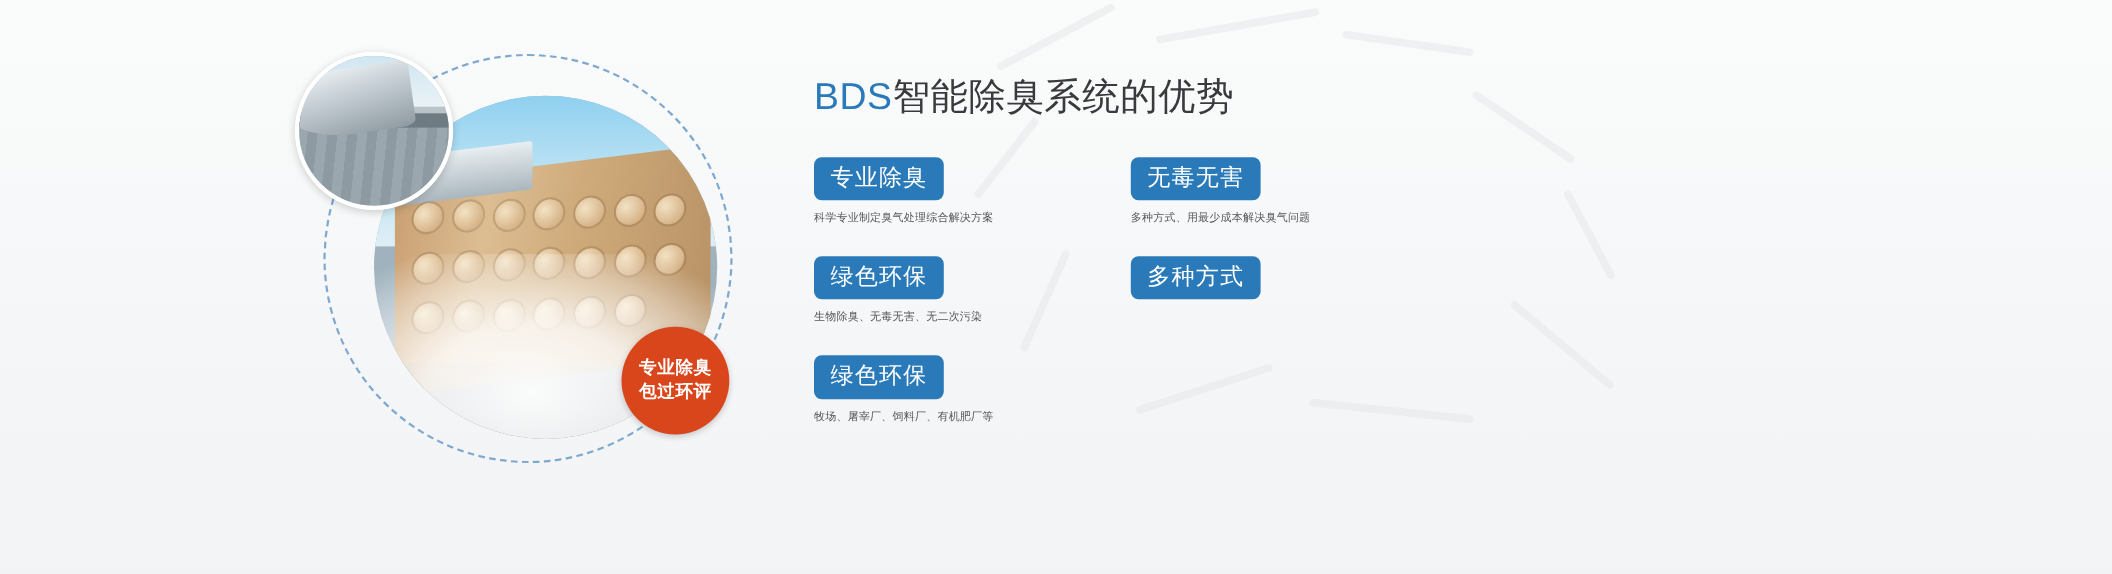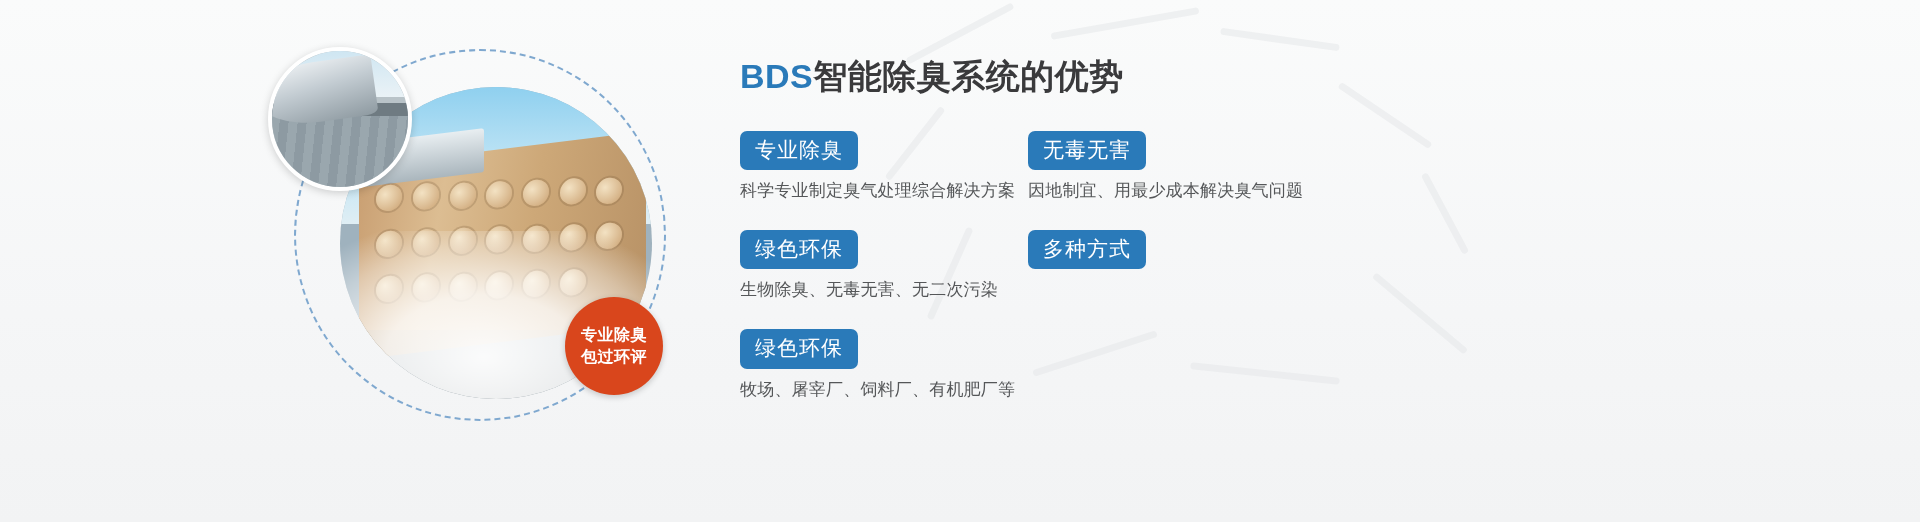--- a/index.html
+++ b/index.html
@@ -48,29 +48,29 @@
   .in-roof{position:absolute;left:0;right:0;bottom:52%;height:10%;background:#6f7b82;}
   .seal{
     position:absolute;left:277px;top:262px;width:98px;height:98px;border-radius:50%;
     background:#d9461c;color:#fff;display:flex;flex-direction:column;align-items:center;justify-content:center;
     font-weight:bold;font-size:16px;line-height:1.35;letter-spacing:.5px;
     box-shadow:0 2px 6px rgba(0,0,0,.2);
   }
 
   
   .content{position:absolute;left:740px;top:56px;width:700px;}
-  .headline{font-size:34px;font-weight:bold;color:#3a3a3c;letter-spacing:.5px;margin:0 0 34px 0;line-height:1.2;white-space:nowrap;}
+  .headline{font-size:34px;font-weight:normal;color:#3a3a3c;letter-spacing:.5px;margin:12px 0 34px 0;line-height:1.2;white-space:nowrap;}
   .headline .brand{color:#2a7ab9;}
   .grid{display:grid;grid-template-columns:288px 288px;column-gap:0px;row-gap:28px;}
   .cell{width:280px;}
   .badge{
     display:inline-block;background:#2a7ab9;color:#fff;border-radius:7px;
     padding:6px 15px 7px 15px;font-size:21px;line-height:1.25;letter-spacing:1px;white-space:nowrap;
   }
-  .desc{margin-top:9px;font-size:17px;color:#555759;letter-spacing:.2px;white-space:nowrap;}
+  .desc{margin-top:9px;font-size:10px;color:#555759;letter-spacing:.2px;white-space:nowrap;}
 </style>
 </head>
 <body>
 
 <div class="stage">
 
   <div class="deco">
     <i style="left:40px;top:10px;width:120px;transform:rotate(-28deg)"></i>
     <i style="left:190px;top:0px;width:150px;transform:rotate(-10deg)"></i>
     <i style="left:360px;top:16px;width:120px;transform:rotate(8deg)"></i>
@@ -134,21 +134,21 @@
       <span class="brand">BDS</span><span>智能除臭系统的优势</span>
     </h1>
 
     <div class="grid">
       <div class="cell">
         <div class="badge">专业除臭</div>
         <div class="desc">科学专业制定臭气处理综合解决方案</div>
       </div>
       <div class="cell">
         <div class="badge">无毒无害</div>
-        <div class="desc">因地制宜、用最少成本解决臭气问题</div>
+        <div class="desc">多种方式、用最少成本解决臭气问题</div>
       </div>
       <div class="cell">
         <div class="badge">绿色环保</div>
         <div class="desc">生物除臭、无毒无害、无二次污染</div>
       </div>
       <div class="cell">
         <div class="badge">多种方式</div>
       </div>
       <div class="cell">
         <div class="badge">绿色环保</div>

